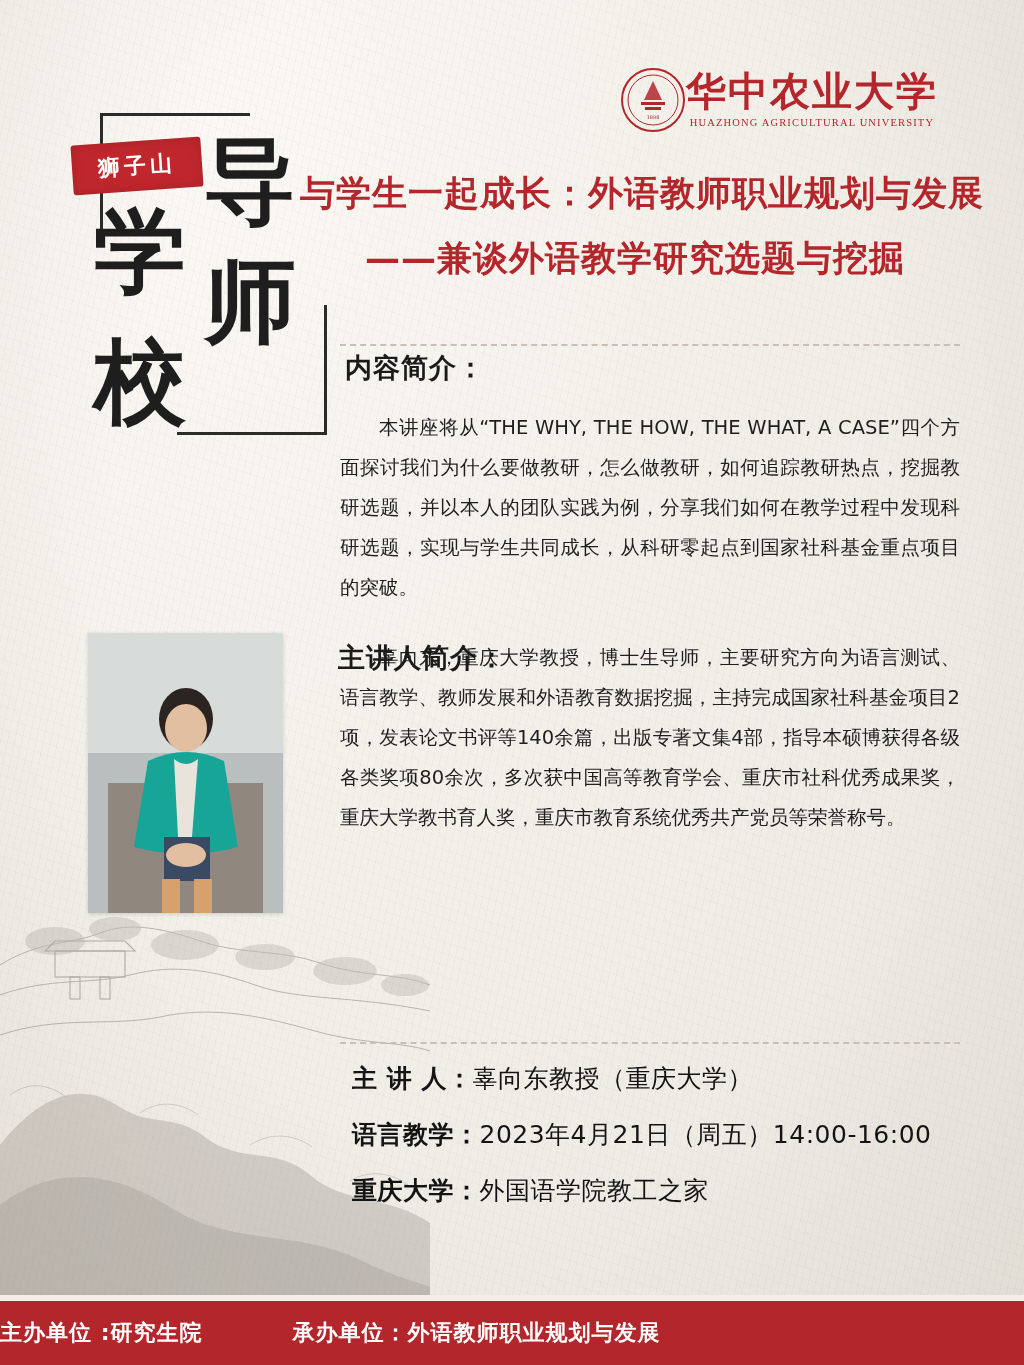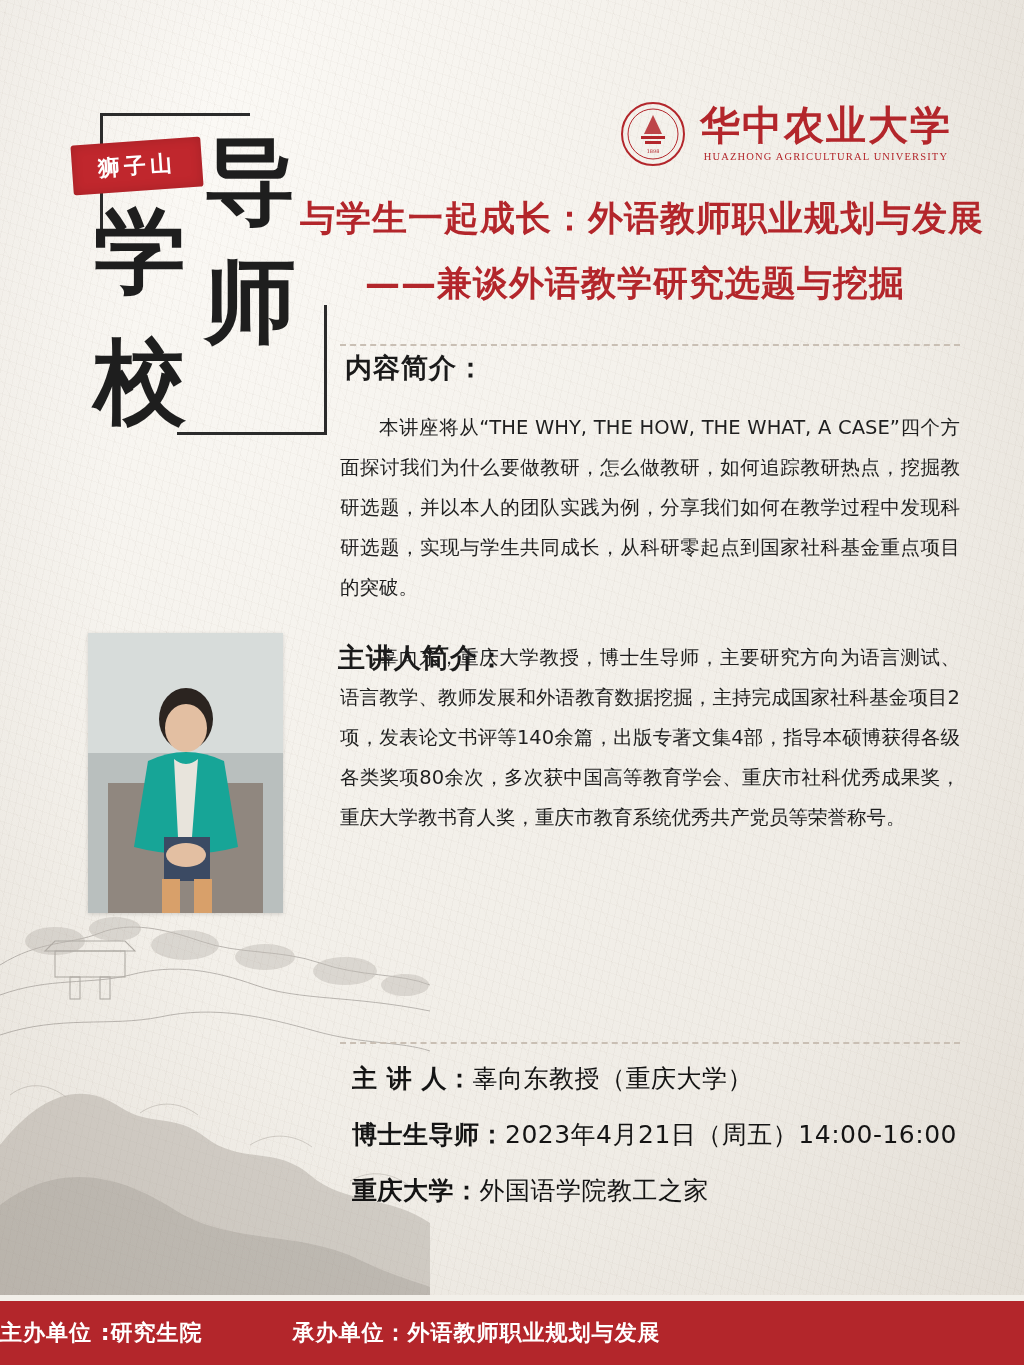--- a/index.html
+++ b/index.html
@@ -45,21 +45,21 @@
     width: 430px; height: 460px;
     opacity: 0.55;
     pointer-events: none;
   }
 
   
   .logo-area {
     position: absolute;
     left: 620px; top: 62px;
     width: 330px; height: 75px;
-    display: flex; align-items: center; gap: 14px; margin-top: 34px;
+    display: flex; align-items: center; 
   }
   .logo-seal {
     width: 66px; height: 66px;
     flex: 0 0 66px;
     position: relative;
   }
   .logo-text { line-height: 1; }
   .logo-cn {
     font-family: "DejaVu Serif", serif;
     font-weight: bold;
@@ -122,21 +122,20 @@
   .bg-2 { left: 132px; top: 150px; font-size: 92px; }
   .bg-3 { left: 22px;  top: 100px; font-size: 92px; }
   .bg-4 { left: 22px;  top: 230px; font-size: 92px; }
 
   
   .title-block {
     position: absolute;
     left: 300px; top: 170px;
     width: 670px;
     text-align: center;
-    margin-top: 25px;
   }
   .title-line1 {
     font-family: "DejaVu Serif", serif;
     font-weight: bold;
     font-size: 35px;
     color: #b3262b;
     letter-spacing: 1px;
     white-space: nowrap;
   }
   .title-line2 {
@@ -334,21 +333,21 @@
     </svg>
   </div>
 
   <div class="divider divider-2"></div>
 
   <div class="info-list">
     <div class="info-line">
       <span class="info-label">主 讲 人：</span><span>辜向东教授（重庆大学）</span>
     </div>
     <div class="info-line">
-      <span class="info-label">博士生导师：</span><span>2023年4月21日（周五）14:00-16:00</span>
+      <span class="info-label">语言教学：</span><span>2023年4月21日（周五）14:00-16:00</span>
     </div>
     <div class="info-line">
       <span class="info-label">重庆大学：</span><span>外国语学院教工之家</span>
     </div>
   </div>
 
   <div class="footer-strip"></div>
   <div class="footer">
     <span>主办单位 :研究生院</span>
     <span>承办单位：外语教师职业规划与发展</span>

